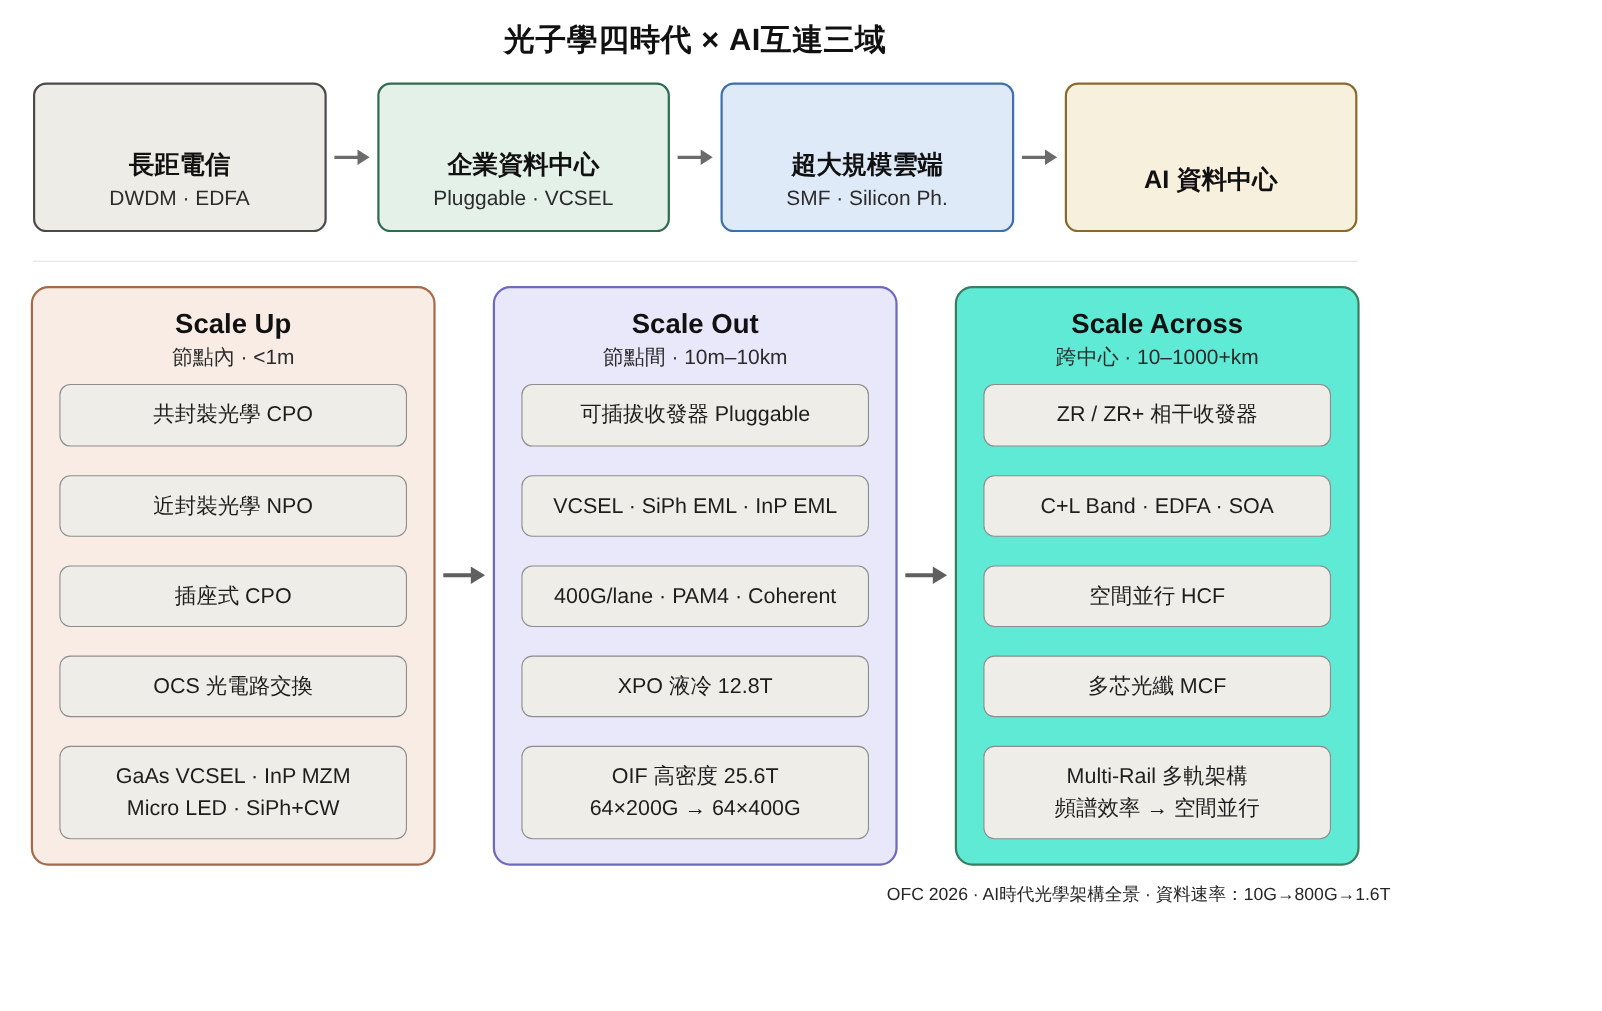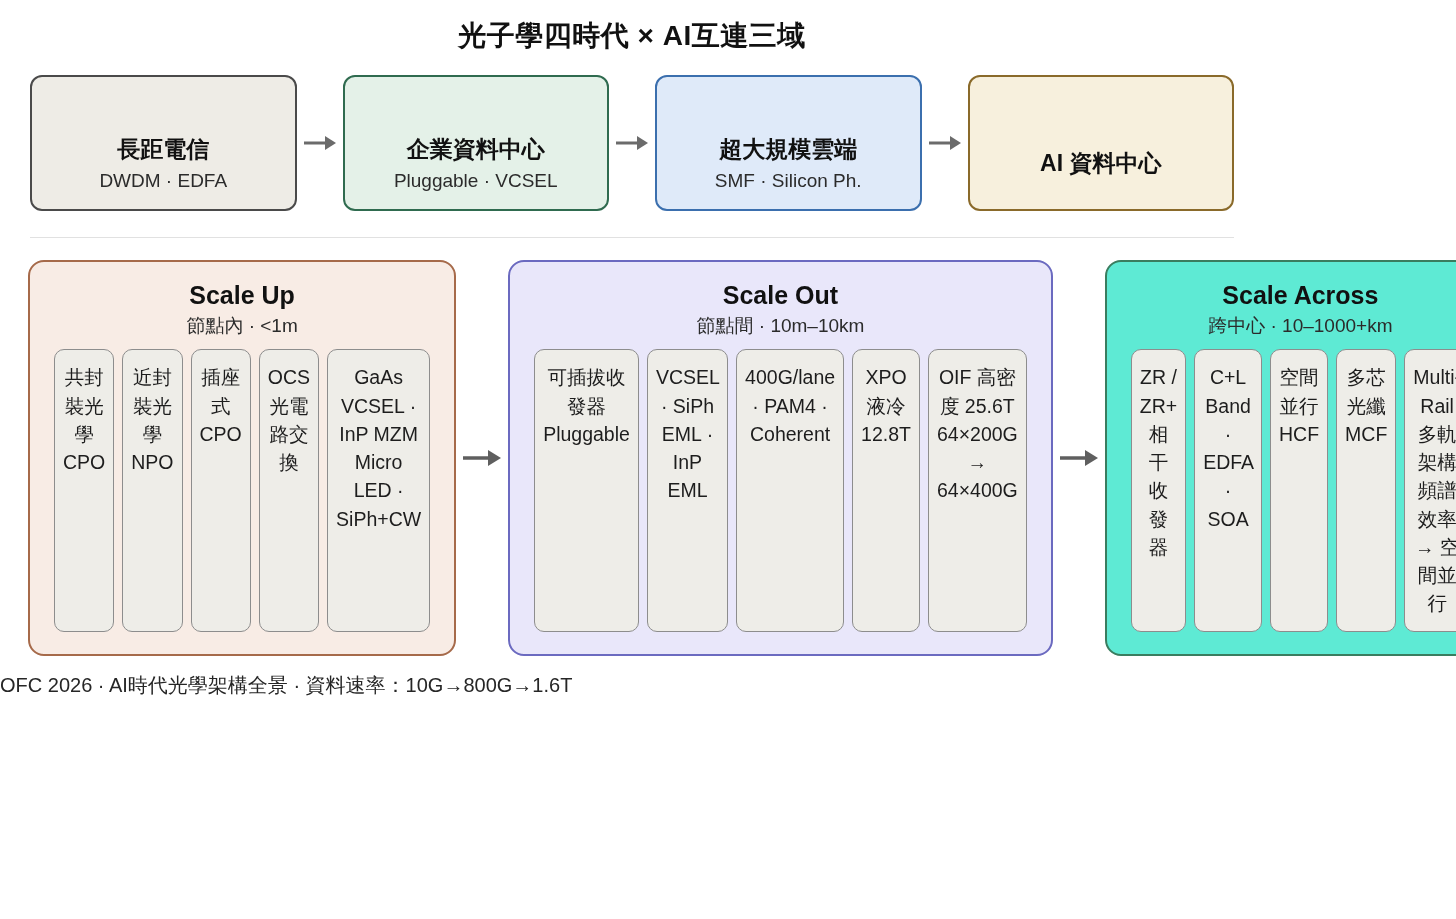--- a/index.html
+++ b/index.html
@@ -107,22 +107,22 @@
   .scale-sub {
     text-align: center;
     font-size: 19px;
     color: #2b2b2b;
     margin-top: 4px;
     margin-bottom: 12px;
     line-height: 1.25;
   }
   .chip-list {
     display: flex;
-    flex-direction: row;
-    gap: 8px;
+    flex-direction: column;
+    gap: 26px;
     flex: 1 1 auto;
   }
   .chip {
     background: #eeedE8;
     border: 1px solid #8d8d8d;
     border-radius: 10px;
     text-align: center;
     font-size: 19.5px;
     color: #1d1d1d;
     padding: 13px 8px;
@@ -134,22 +134,22 @@
   .scale-arrow {
     flex: 0 0 52px;
     display: flex;
     align-items: center;
     justify-content: center;
   }
   .arrow-svg-lg { display: block; }
 
   
   .footer {
-    text-align: left;
-    font-size: 20px;
+    text-align: right;
+    font-size: 16px;
     color: #262626;
     padding-top: 16px;
   }
 </style>
 </head>
 <body>
 
 <div class="page">
 
   <div class="title">光子學四時代 × AI互連三域</div>

